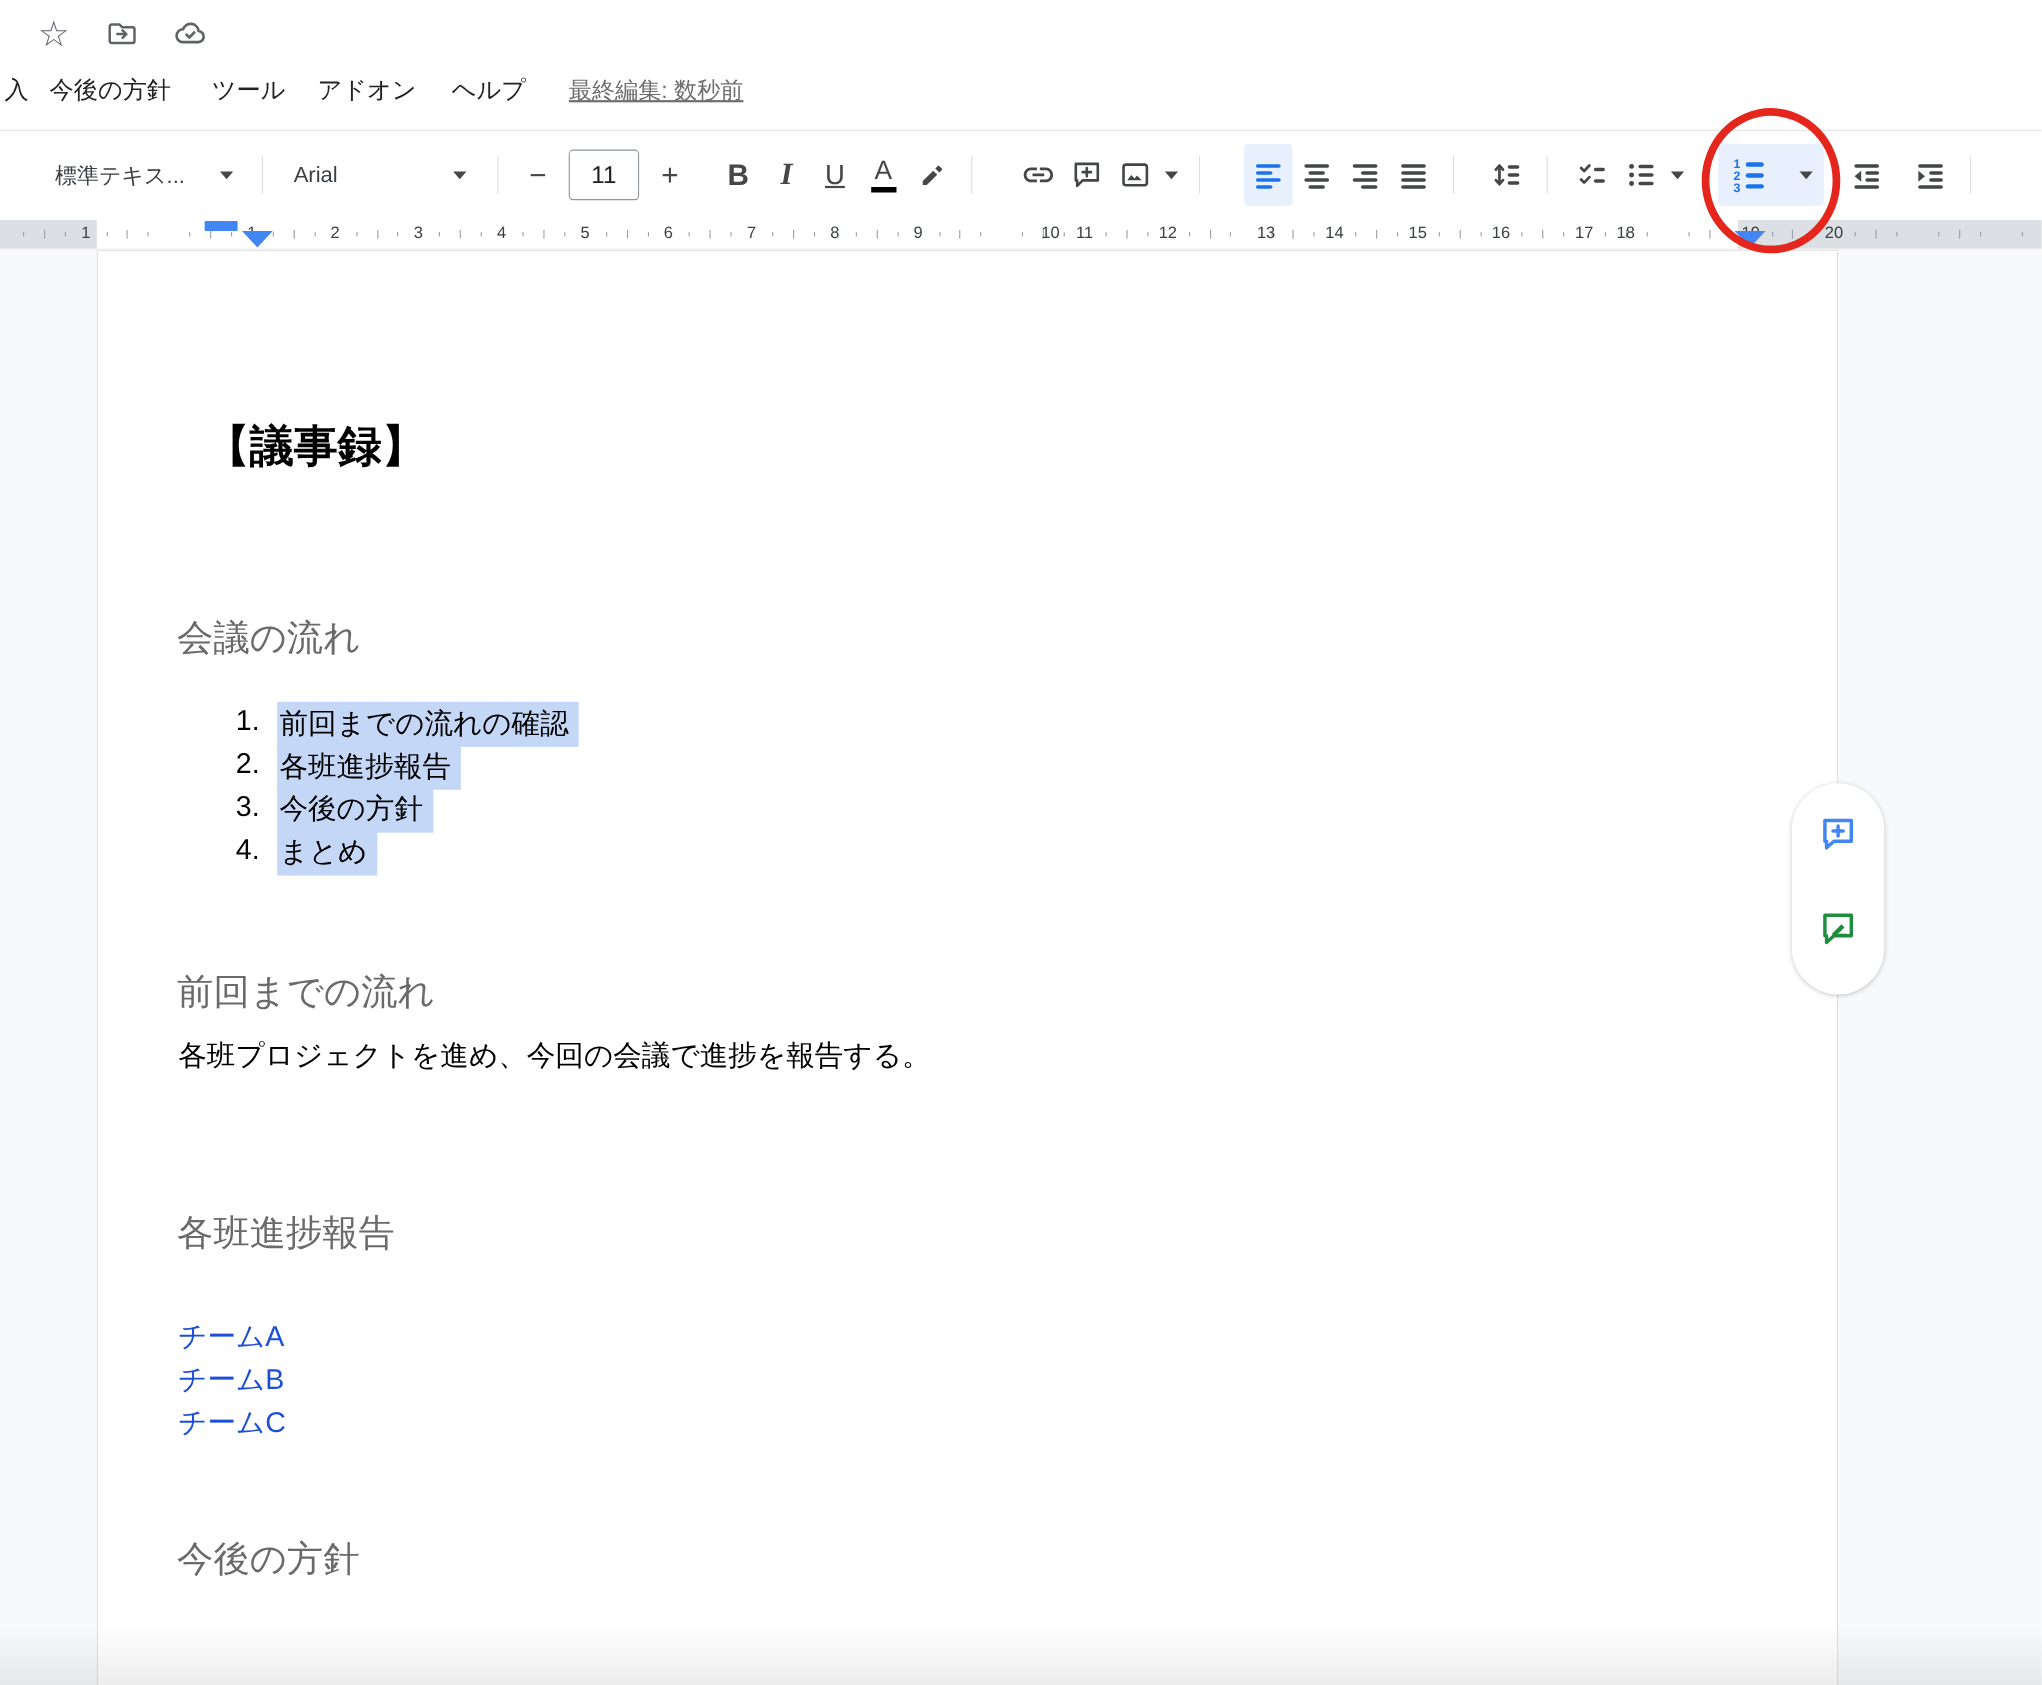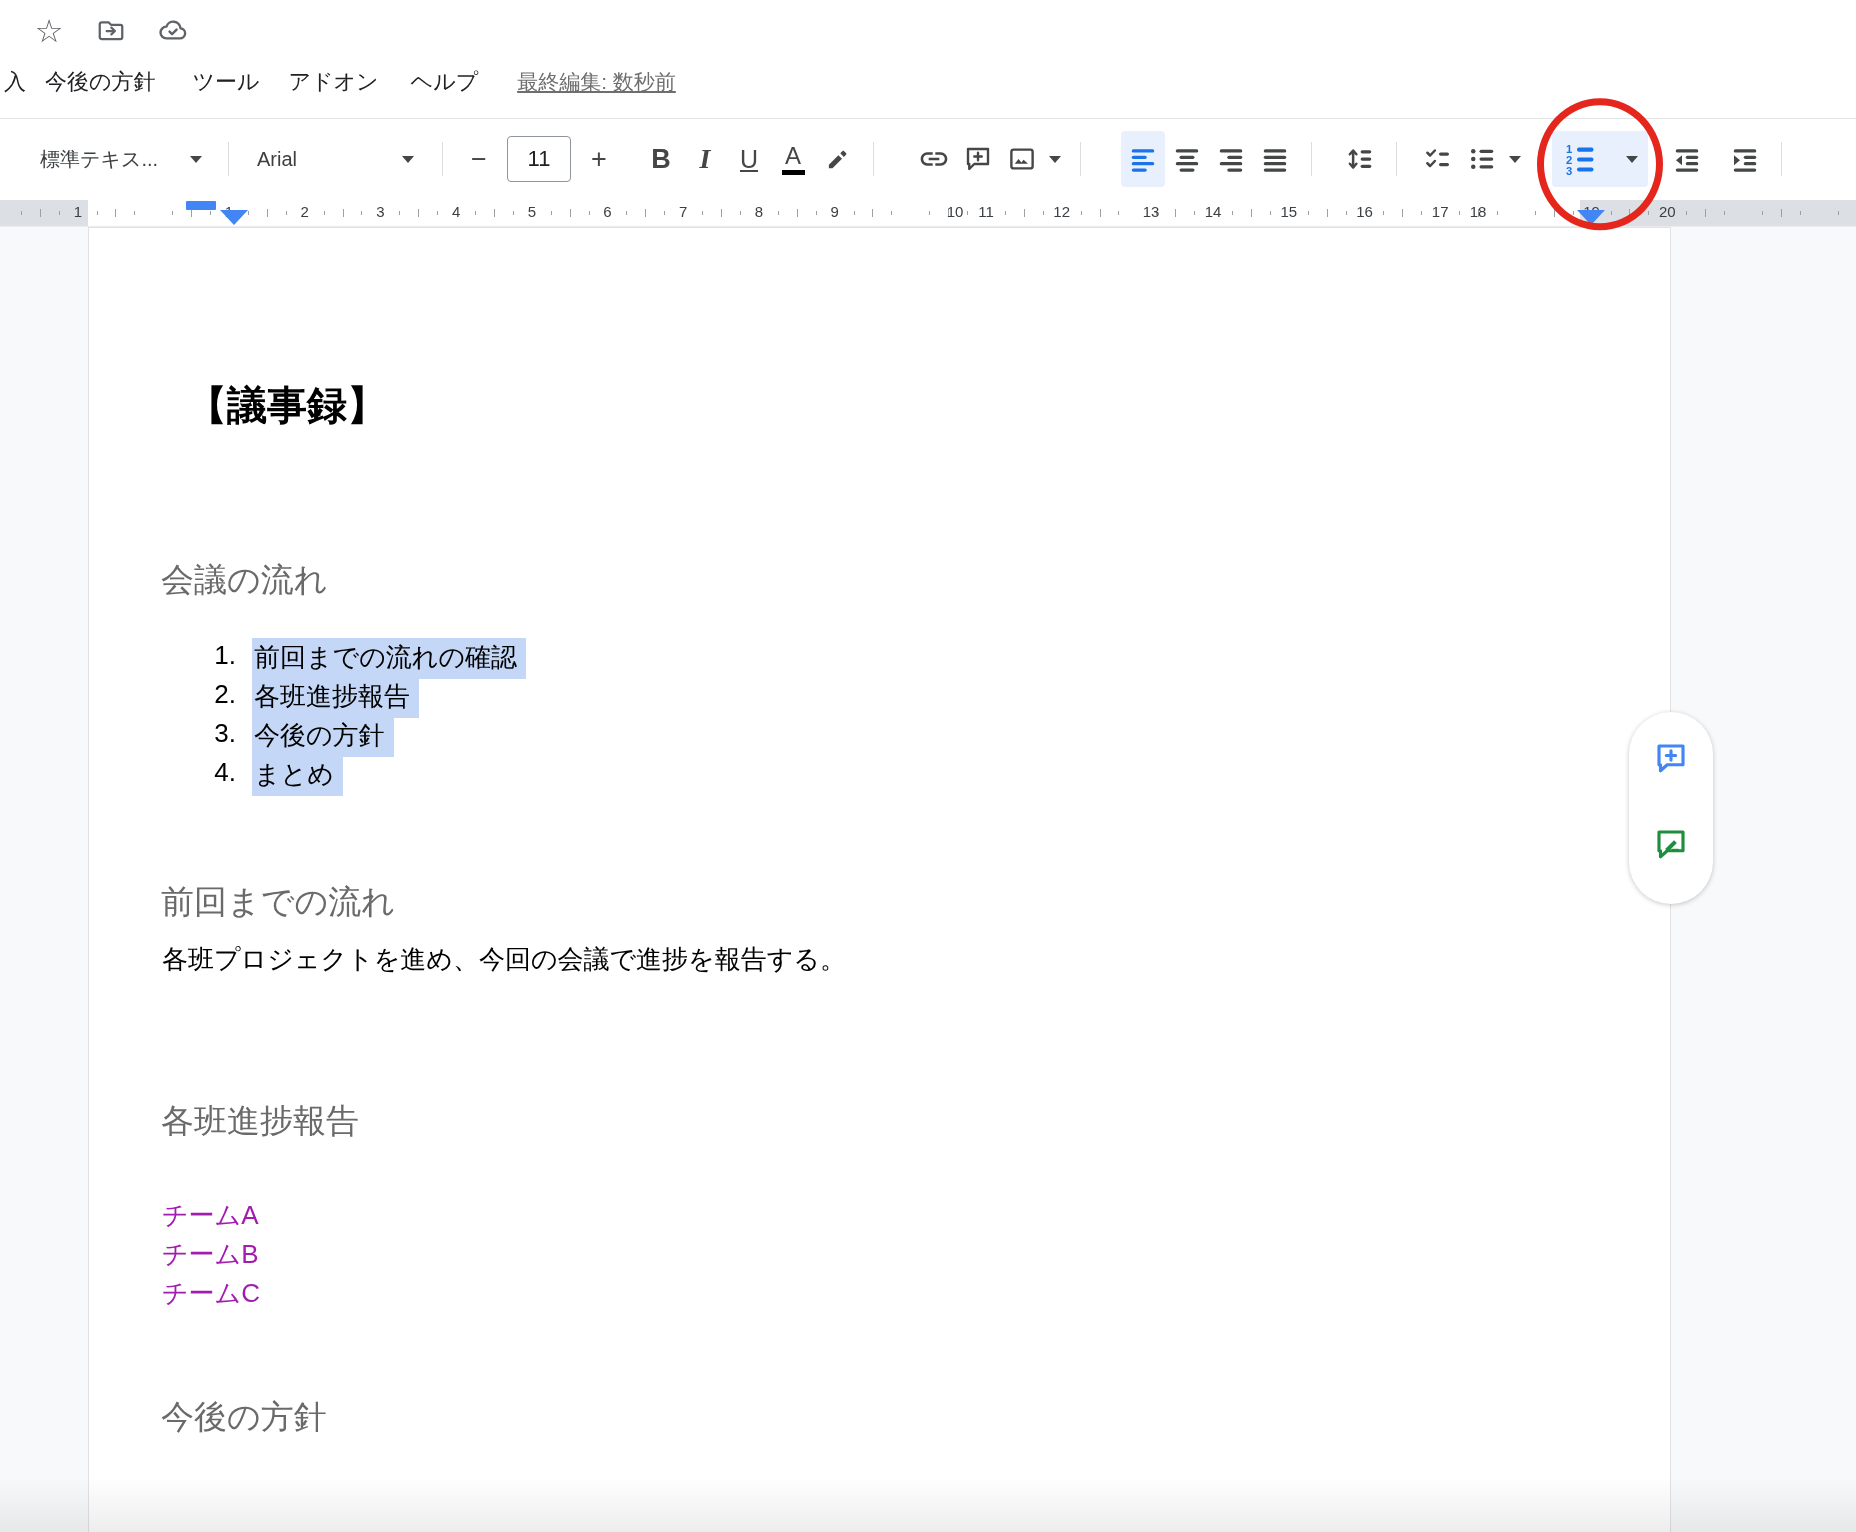--- a/index.html
+++ b/index.html
@@ -13,21 +13,21 @@
   .quickbar{position:absolute;top:12px;left:30px;display:flex;align-items:center;gap:24px}
   .qbtn{width:38px;height:38px;display:flex;align-items:center;justify-content:center;border-radius:50%;color:#5f6368}
   .star-glyph{font-size:32px;line-height:32px;color:#5f6368}
   
   .menubar{position:absolute;top:64px;left:0;height:36px;display:flex;align-items:center;font-size:22px;color:#202124;white-space:nowrap}
   .menu-item{cursor:default}
   .m0{margin-left:4px}.m1{margin-left:19px}.m2{margin-left:37px}.m3{margin-left:29px}.m4{margin-left:32px}
   .last-edit{margin-left:39px;color:#6e6e6e;text-decoration:underline;font-size:21px}
   .hairline{position:absolute;top:118px;left:0;width:100%;height:1px;background:#e3e3e3}
   
-  .toolbar{position:absolute;top:119px;left:0;width:1856px;height:80px;display:flex;align-items:center;padding-left:34px;box-sizing:border-box}
+  .toolbar{position:absolute;top:119px;left:0;width:1856px;height:80px;display:flex;align-items:center;padding-left:44px;box-sizing:border-box}
   .tbtn{height:56px;min-width:44px;display:flex;align-items:center;justify-content:center;border-radius:4px;color:#444746;position:relative}
   .tbtn svg{display:block}
   .tdiv{width:1px;height:34px;background:#dadce0;margin:0 14px;flex:none}
   .dd-arrow{width:0;height:0;border-left:6px solid transparent;border-right:6px solid transparent;border-top:7px solid #444746}
   .style-dd{width:180px;height:56px;display:flex;align-items:center;justify-content:space-between;padding:0 12px 0 6px;box-sizing:border-box;font-size:20px;color:#3c4043}
   .font-dd{width:185px;height:56px;display:flex;align-items:center;justify-content:space-between;padding:0 14px 0 14px;box-sizing:border-box;font-size:20px;color:#3c4043}
   .fs-btn{font-size:27px;color:#444746;width:44px}
   .sizebox{width:64px;height:46px;margin:0 6px;border:1.5px solid #8f959b;border-radius:4px;display:flex;align-items:center;justify-content:center;font-size:22px;color:#202124;box-sizing:border-box}
   .b-letter{font-weight:700;font-size:27px}
   .i-letter{font-family:"Liberation Serif","DejaVu Serif",serif;font-style:italic;font-size:28px;font-weight:600}
@@ -59,21 +59,21 @@
   .page{position:absolute;left:88px;top:0;width:1583px;height:1305px;background:#fff;border:1px solid #e2e2e2;border-bottom:none;box-sizing:border-box}
   .doc-title{position:absolute;left:98px;top:150px;font-size:40px;font-weight:700;color:#000}
   .h-grey{position:absolute;left:72px;font-size:33px;color:#6a6a6a}
   .h1{top:330px}.h2{top:652px}.h3{top:871px}.h4{top:1167px}
   .agenda{position:absolute;left:0;top:412px;width:100%}
   .agenda-row{position:relative;height:39px;font-size:26px;color:#000}
   .agenda-num{position:absolute;left:97px;width:50px;text-align:right}
   .agenda-text{position:absolute;left:165px}
   .hl{display:inline-block;background:#c4d7f7;padding:2px 9px 4px 2px;margin:-2px 0 -4px -2px}
   .body-par{position:absolute;left:73px;top:711px;font-size:26px;color:#000;line-height:41px}
-  .teams{position:absolute;left:73px;top:968px;font-size:26px;color:#a21caf;line-height:39px}
+  .teams{position:absolute;left:73px;top:968px;font-size:26px;color:#1d4ed8;line-height:39px}
   
   .pill{position:absolute;left:1629px;top:712px;width:84px;height:192px;background:#fff;border-radius:42px;box-shadow:0 1px 5px rgba(0,0,0,0.22);z-index:20}
   .pill-btn{position:absolute;left:22px;width:40px;height:40px;display:flex;align-items:center;justify-content:center}
   .pill-btn.b1{top:26px}.pill-btn.b2{top:112px}
   .bottom-shade{position:absolute;left:0;bottom:0;width:1856px;height:56px;background:linear-gradient(to bottom,rgba(0,0,0,0),rgba(0,0,0,0.07));z-index:8;pointer-events:none}
 </style>
 </head>
 <body>
 
 <div class="quickbar">

